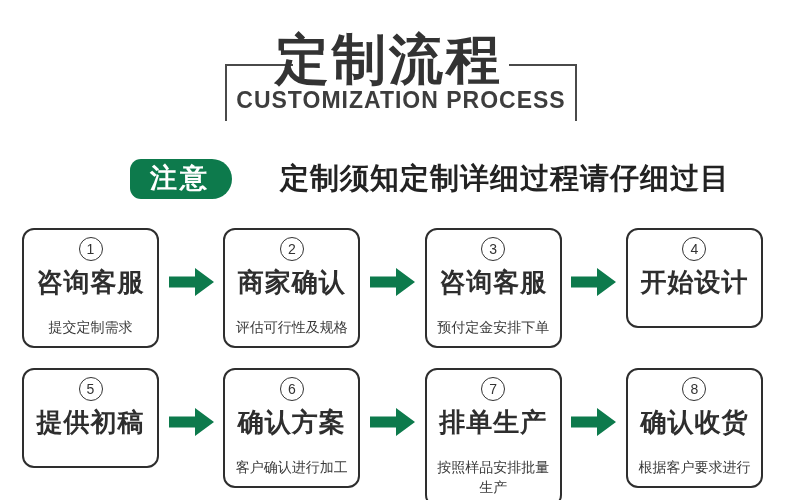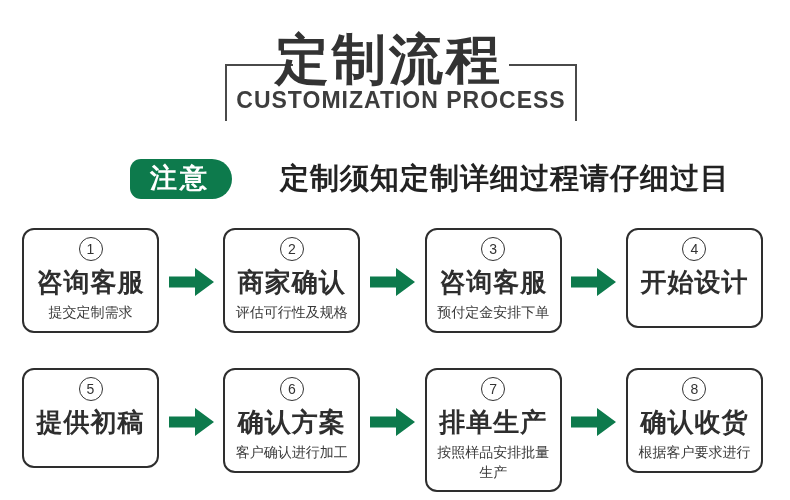--- a/index.html
+++ b/index.html
@@ -113,21 +113,21 @@
   }
   .step-title {
     margin-top: 4px;
     font-size: 26px;
     font-weight: bold;
     letter-spacing: 1px;
     color: #2e2e2e;
     white-space: nowrap;
   }
   .step-desc {
-    margin-top: 3px;
+    margin-top: 18px;
     font-size: 14px;
     line-height: 1.4;
     color: #3a3a3a;
     text-align: center;
     white-space: pre-line;
   }
 
   .flow-arrow {
     margin-top: 40px;
     color: var(--green, #0d7a4c);

